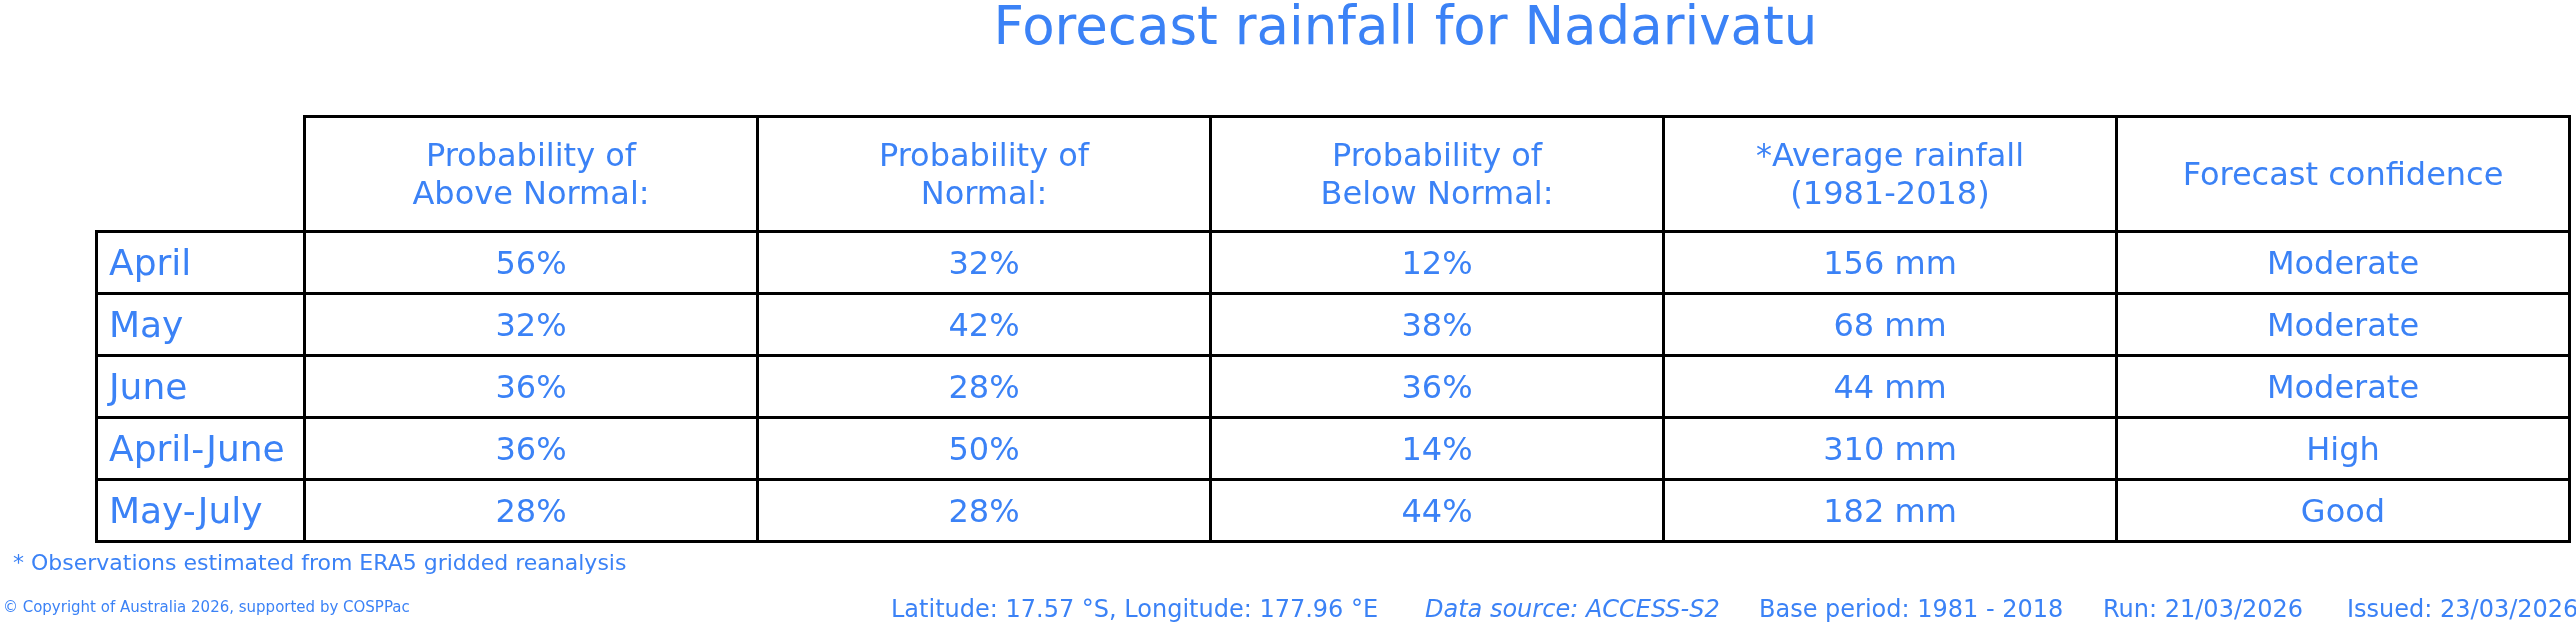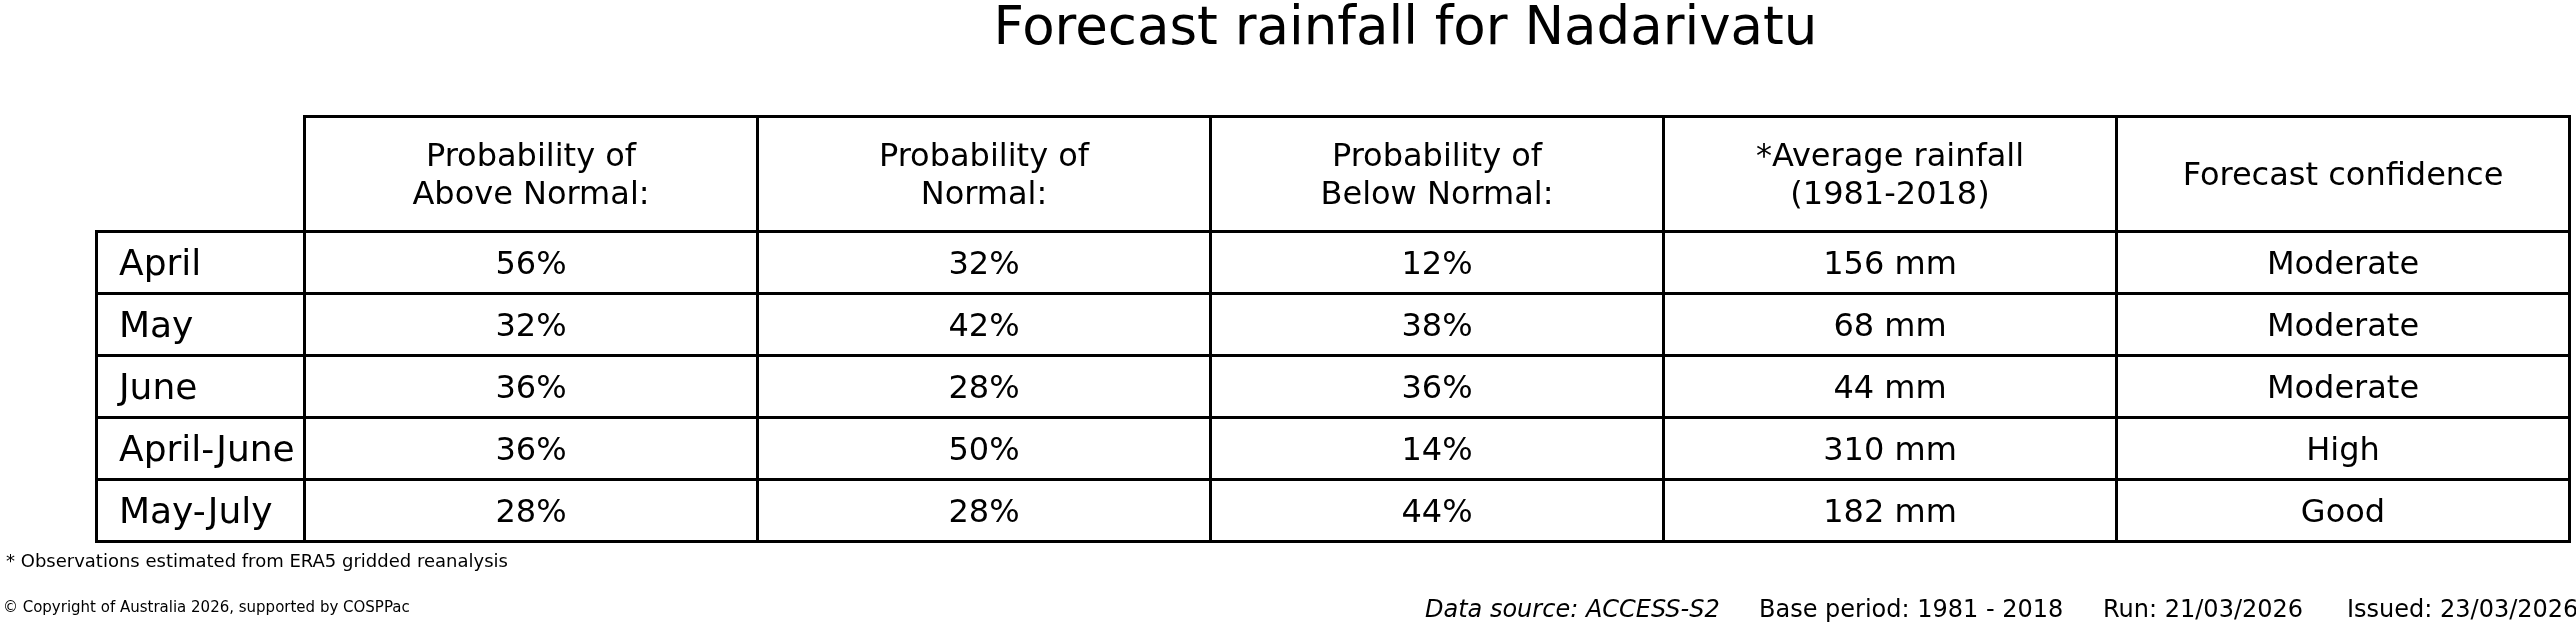--- a/index.html
+++ b/index.html
@@ -1,18 +1,18 @@
 <!DOCTYPE html>
 <html><head>
 <meta charset="utf-8">
 <style>
   html,body { margin:0; padding:0; background:#ffffff; }
   .page {
     position:relative; width:2576px; height:623px; background:#ffffff;
-    font-family:"DejaVu Sans","Liberation Sans",sans-serif; color:#000000;
+    font-family:"DejaVu Sans","Liberation Sans",sans-serif; color:#3b82f6;
     overflow:hidden;
   }
   .title {
     position:absolute; left:0; top:0; width:2576px; padding-left:235px;
     box-sizing:border-box; text-align:center; font-size:53px; line-height:52px;
     white-space:nowrap;
   }
   table.tbl {
     position:absolute; left:95px; top:115px;
     border-collapse:collapse; table-layout:fixed;
@@ -21,28 +21,28 @@
   .tbl col.c  { width:453px; }
   .tbl th, .tbl td { border:3.8px solid #000000; padding:0; overflow:hidden; }
   .tbl td.blank { border:none; background:transparent; }
   .tbl tr.hrow { height:115px; }
   .tbl tr.drow { height:62px; }
   .tbl th {
     font-weight:normal; font-size:32px; line-height:38px;
     text-align:center; vertical-align:middle; white-space:pre-line;border-radius:14px;
   }
   .tbl td.lbl {
-    font-size:36px; text-align:left; padding-left:21px; vertical-align:middle;
+    font-size:36px; text-align:left; padding-left:11px; vertical-align:middle;
     white-space:nowrap;
   }
   .tbl td.val {
     font-size:32px; text-align:center; vertical-align:middle; white-space:nowrap;
   }
   .footnote {
-    position:absolute; left:6px; top:550px; font-size:18px; white-space:nowrap;
+    position:absolute; left:13px; top:550px; font-size:22px; white-space:nowrap;
   }
   .fitem { position:absolute; top:595px; font-size:24px; white-space:nowrap; }
   .fcopy { position:absolute; top:598px; left:2.9px; font-size:15px; white-space:nowrap; }
   .f-loc   { left:891px; }
   .f-src   { left:1425px;font-style:italic; }
   .f-base  { left:1759px; }
   .f-run   { left:2103px; }
   .f-issue { left:2347px; }
 </style>
 </head>
@@ -118,19 +118,20 @@
         <td class="val">44%</td>
         <td class="val">182 mm</td>
         <td class="val">Good</td>
       </tr>
     </tbody>
   </table>
 
   <div class="footnote">* Observations estimated from ERA5 gridded reanalysis</div>
 
   <div class="fcopy">© Copyright of Australia 2026, supported by COSPPac</div>
+  <div class="fitem f-loc">Latitude: 17.57 °S, Longitude: 177.96 °E</div>
   <div class="fitem f-src">Data source: ACCESS-S2</div>
   <div class="fitem f-base">Base period: 1981 - 2018</div>
   <div class="fitem f-run">Run: 21/03/2026</div>
   <div class="fitem f-issue">Issued: 23/03/2026</div>
 
 </div>
 
 
 </body></html>

